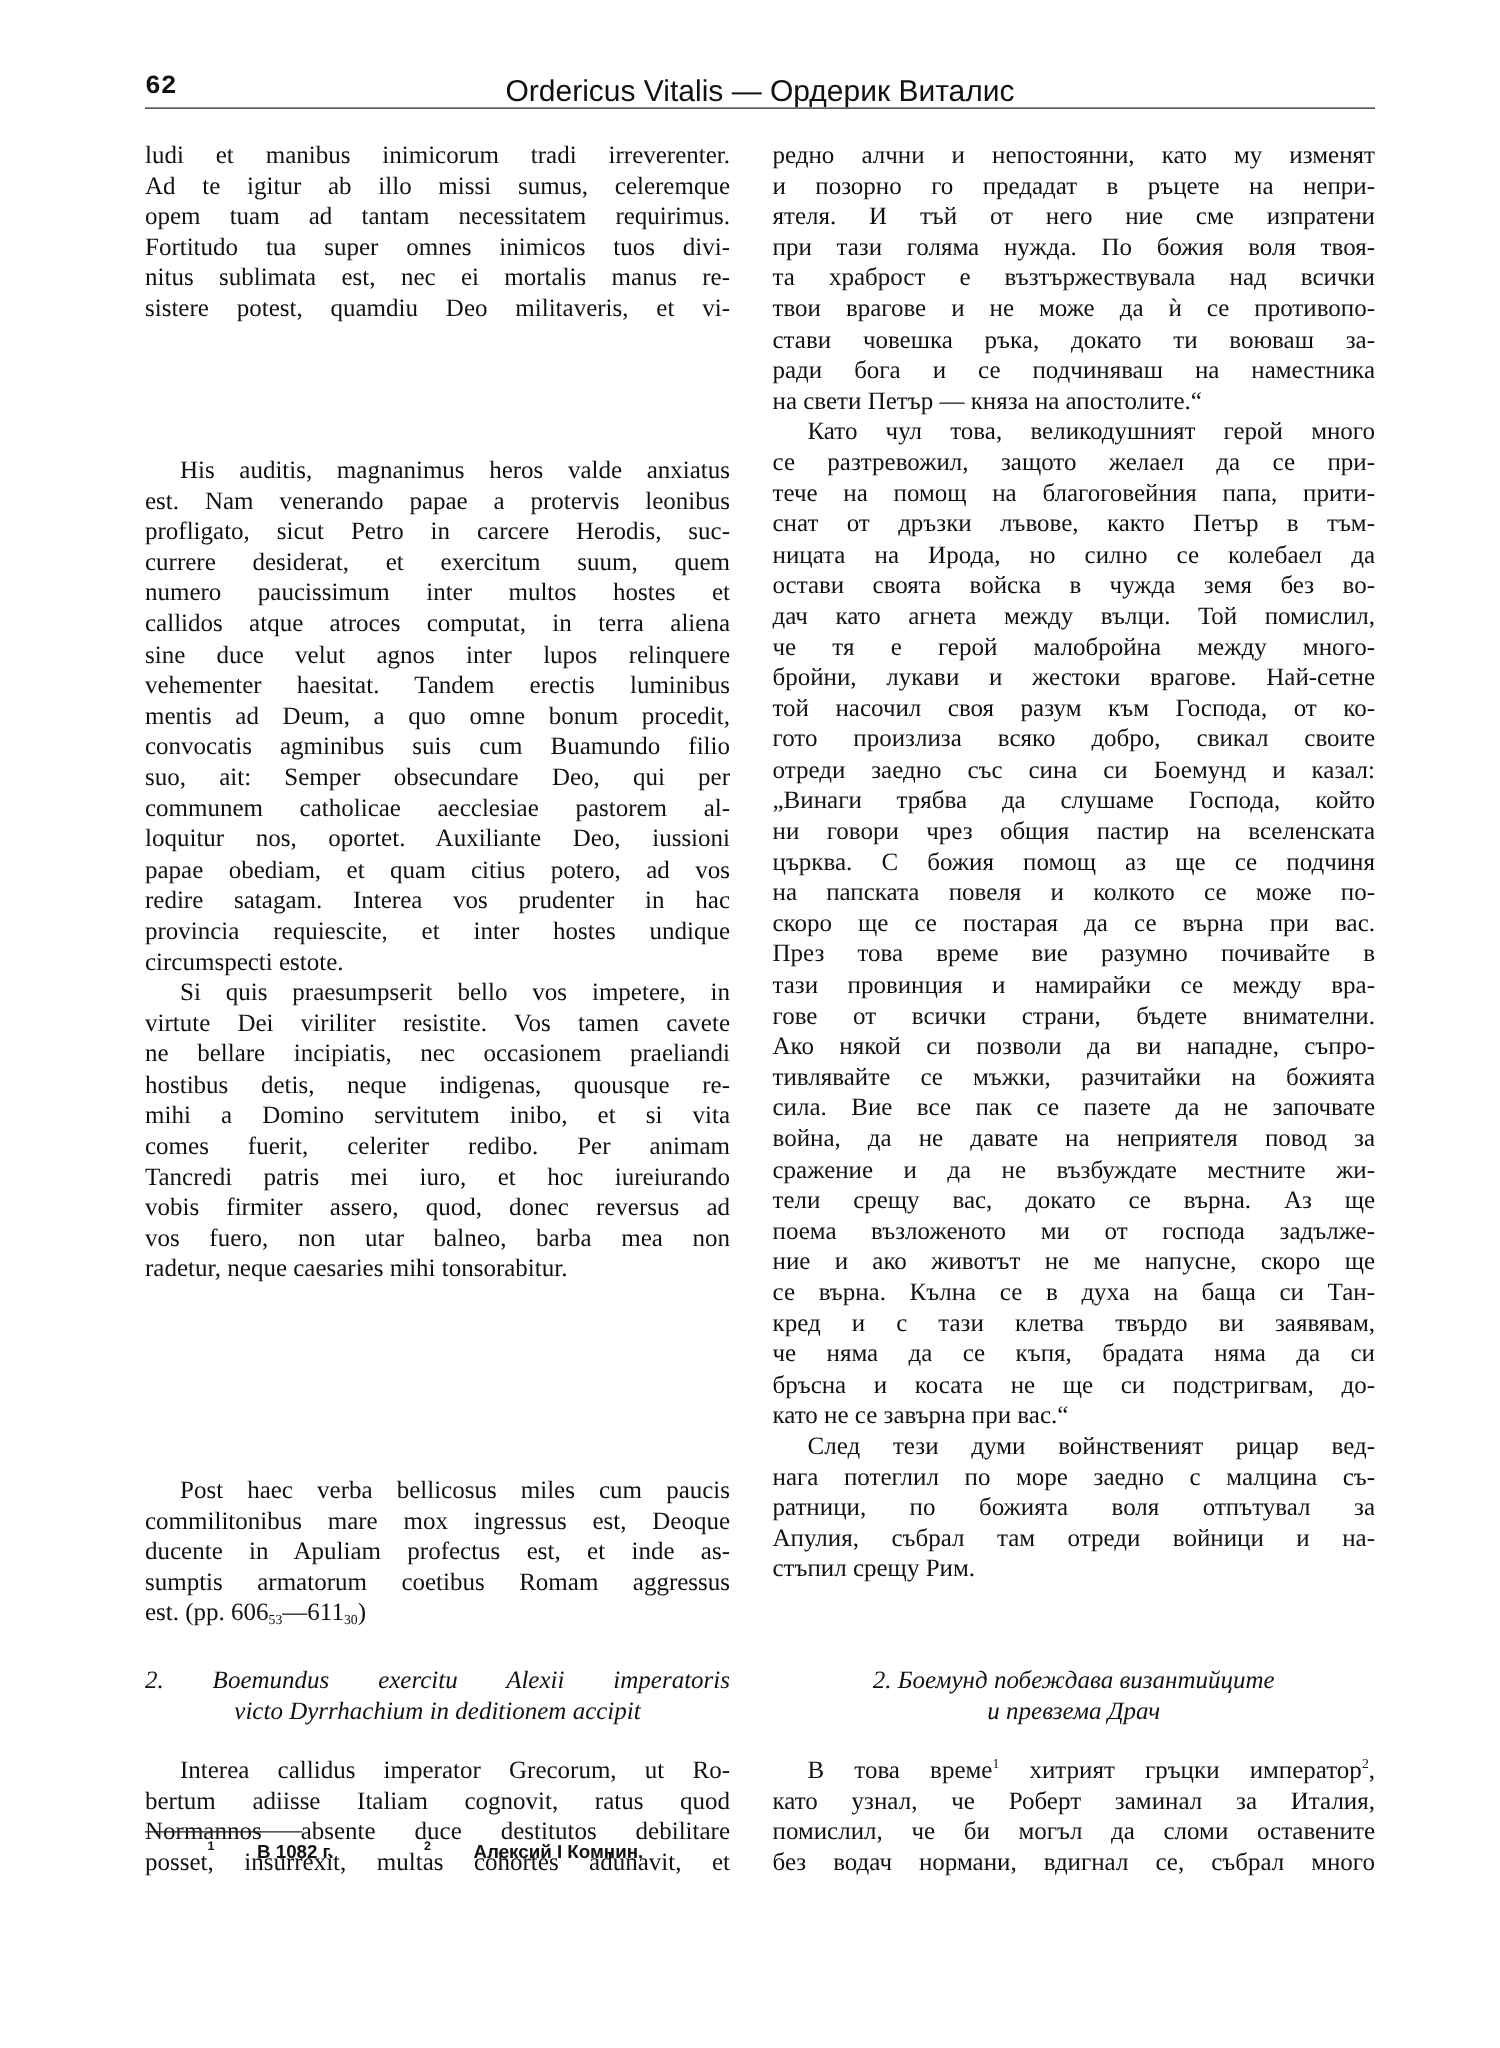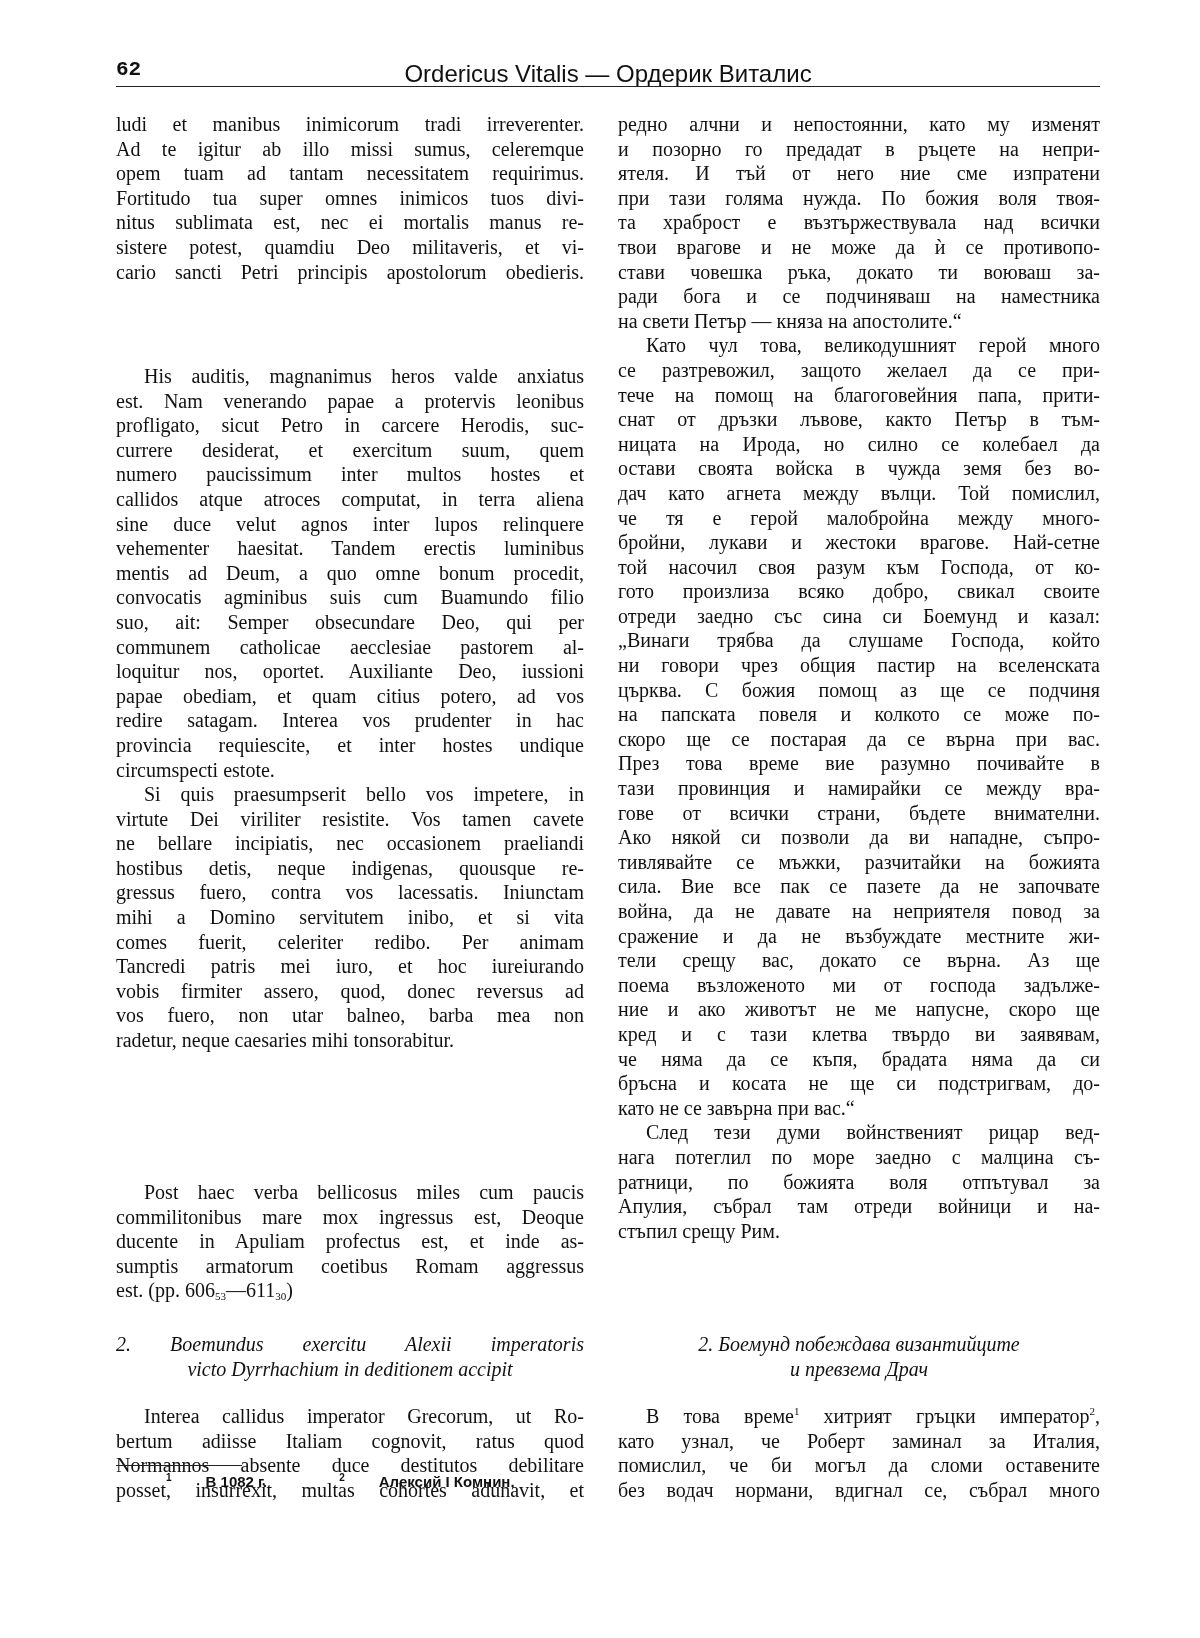--- a/index.html
+++ b/index.html
@@ -34,21 +34,20 @@
 </div>
 <div class="header-rule"></div>
 
 <div class="col col-latin" style="top:112px">
   <span class="line">ludi et manibus inimicorum tradi irreverenter.</span>
   <span class="line">Ad te igitur ab illo missi sumus, celeremque</span>
   <span class="line">opem tuam ad tantam necessitatem requirimus.</span>
   <span class="line">Fortitudo tua super omnes inimicos tuos divi-</span>
   <span class="line">nitus sublimata est, nec ei mortalis manus re-</span>
   <span class="line">sistere potest, quamdiu Deo militaveris, et vi-</span>
-  <span class="line">cario sancti Petri principis apostolorum obedieris.</span>
 </div>
 
 <div class="col col-latin" style="top:364px">
   <span class="line indent">His auditis, magnanimus heros valde anxiatus</span>
   <span class="line">est. Nam venerando papae a protervis leonibus</span>
   <span class="line">profligato, sicut Petro in carcere Herodis, suc-</span>
   <span class="line">currere desiderat, et exercitum suum, quem</span>
   <span class="line">numero paucissimum inter multos hostes et</span>
   <span class="line">callidos atque atroces computat, in terra aliena</span>
   <span class="line">sine duce velut agnos inter lupos relinquere</span>
@@ -59,21 +58,20 @@
   <span class="line">communem catholicae aecclesiae pastorem al-</span>
   <span class="line">loquitur nos, oportet. Auxiliante Deo, iussioni</span>
   <span class="line">papae obediam, et quam citius potero, ad vos</span>
   <span class="line">redire satagam. Interea vos prudenter in hac</span>
   <span class="line">provincia requiescite, et inter hostes undique</span>
   <span class="line last">circumspecti estote.</span>
   <span class="line indent">Si quis praesumpserit bello vos impetere, in</span>
   <span class="line">virtute Dei viriliter resistite. Vos tamen cavete</span>
   <span class="line">ne bellare incipiatis, nec occasionem praeliandi</span>
   <span class="line">hostibus detis, neque indigenas, quousque re-</span>
-  <span class="line">gressus fuero, contra vos lacessatis. Iniunctam</span>
   <span class="line">mihi a Domino servitutem inibo, et si vita</span>
   <span class="line">comes fuerit, celeriter redibo. Per animam</span>
   <span class="line">Tancredi patris mei iuro, et hoc iureiurando</span>
   <span class="line">vobis firmiter assero, quod, donec reversus ad</span>
   <span class="line">vos fuero, non utar balneo, barba mea non</span>
   <span class="line last">radetur, neque caesaries mihi tonsorabitur.</span>
 </div>
 
 <div class="col col-latin" style="top:1180px">
   <span class="line indent">Post haec verba bellicosus miles cum paucis</span>
@@ -126,20 +124,21 @@
   <span class="line">тази провинция и намирайки се между вра-</span>
   <span class="line">гове от всички страни, бъдете внимателни.</span>
   <span class="line">Ако някой си позволи да ви нападне, съпро-</span>
   <span class="line">тивлявайте се мъжки, разчитайки на божията</span>
   <span class="line">сила. Вие все пак се пазете да не започвате</span>
   <span class="line">война, да не давате на неприятеля повод за</span>
   <span class="line">сражение и да не възбуждате местните жи-</span>
   <span class="line">тели срещу вас, докато се върна. Аз ще</span>
   <span class="line">поема възложеното ми от господа задълже-</span>
   <span class="line">ние и ако животът не ме напусне, скоро ще</span>
+  <span class="line">се върна. Кълна се в духа на баща си Тан-</span>
   <span class="line">кред и с тази клетва твърдо ви заявявам,</span>
   <span class="line">че няма да се къпя, брадата няма да си</span>
   <span class="line">бръсна и косата не ще си подстригвам, до-</span>
   <span class="line last">като не се завърна при вас.“</span>
   <span class="line indent">След тези думи войнственият рицар вед-</span>
   <span class="line">нага потеглил по море заедно с малцина съ-</span>
   <span class="line">ратници, по божията воля отпътувал за</span>
   <span class="line">Апулия, събрал там отреди войници и на-</span>
   <span class="line last">стъпил срещу Рим.</span>
 </div>

